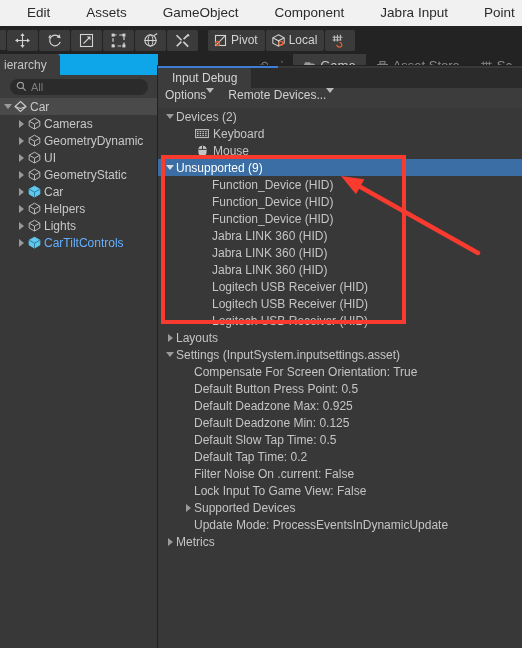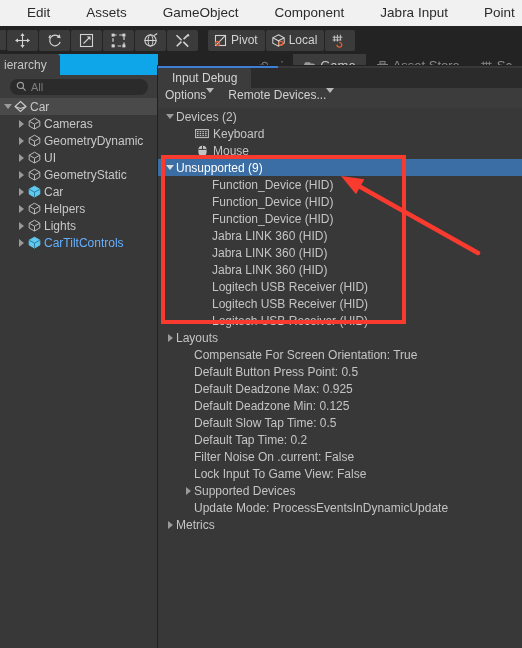--- a/index.html
+++ b/index.html
@@ -517,20 +517,27 @@
           <span>Logitech USB Receiver (HID)</span>
         </div>
         <div class="d-row">
           <span style="width: 6px; flex: 0 0 auto;"></span>
           <span class="tri">
             <span class="tri-right"></span>
           </span>
           <span>Layouts</span>
         </div>
         <div class="d-row">
+          <span style="width: 6px; flex: 0 0 auto;"></span>
+          <span class="tri">
+            <span class="tri-down"></span>
+          </span>
+          <span>Settings (InputSystem.inputsettings.asset)</span>
+        </div>
+        <div class="d-row">
           <span style="width: 24px; flex: 0 0 auto;"></span>
           <span class="tri"></span>
           <span>Compensate For Screen Orientation: True</span>
         </div>
         <div class="d-row">
           <span style="width: 24px; flex: 0 0 auto;"></span>
           <span class="tri"></span>
           <span>Default Button Press Point: 0.5</span>
         </div>
         <div class="d-row">

